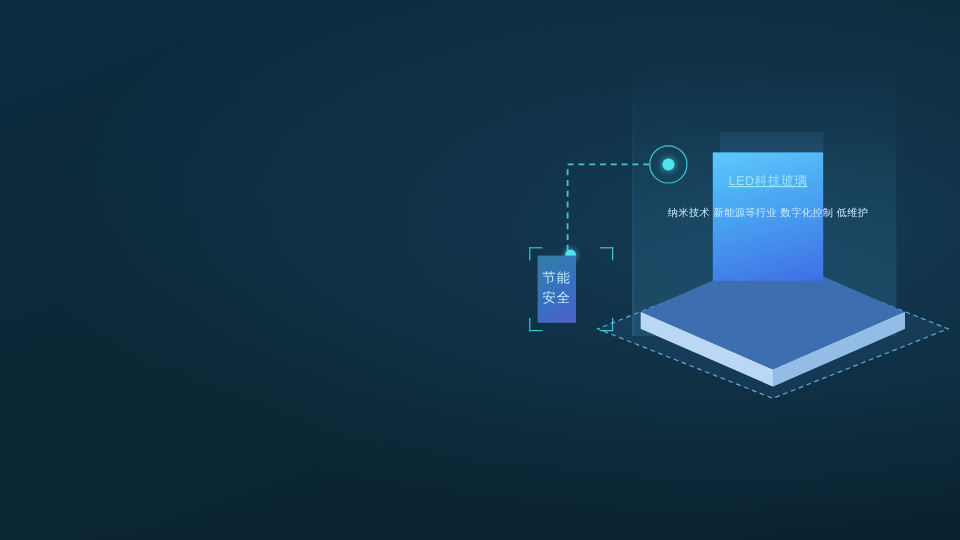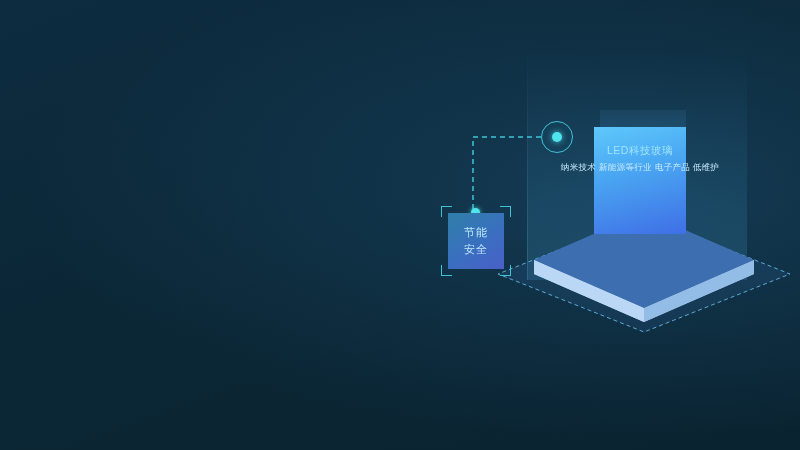--- a/index.html
+++ b/index.html
@@ -75,21 +75,21 @@
     border-radius:50%;
     background:#4fe4ee;
     box-shadow:0 0 6px rgba(79,228,238,0.8);
   }
 
   
   .feature-card-wrap { position:absolute; left:441px; top:206px; width:70px; height:70px; }
   .feature-card {
     position:absolute;
     left:7px; top:7px;
-    width:56px; height:56px;
+    width:32px; height:56px;
     background:linear-gradient(145deg,#2f7fa8 0%, #3a6fc0 55%, #4a5fc8 100%);
     display:flex; flex-direction:column;
     align-items:center; justify-content:center;
     gap:2px;
   }
   .feature-card span {
     color:#bfe9fb;
     font-size:11px;
     line-height:15px;
     letter-spacing:1px;
@@ -127,21 +127,22 @@
     width:92px; height:107px;
     background:linear-gradient(165deg,#5ec8fb 0%, #4aa7f2 40%, #3f6fe6 100%);
     display:flex; flex-direction:column;
     align-items:center;
     padding-top:17px;
   }
   .glass-title {
     color:#9fe4ff;
     font-size:10.5px;
     letter-spacing:0.5px;
-    margin-bottom:4px;
+    margin-bottom:14px;
+    text-decoration:underline;
   }
   .glass-features { display:flex; flex-direction:row; gap:3px; align-items:center; }
   .glass-features span {
     color:#c9ecff;
     font-size:8.5px;
     line-height:11px;
     letter-spacing:0.3px;
     white-space:nowrap;
   }
 </style>
@@ -167,21 +168,21 @@
     </svg>
   </div>
 
   <div class="panel-back"></div>
 
   <div class="glass-panel">
     <div class="glass-title">LED科技玻璃</div>
     <div class="glass-features">
       <span>纳米技术</span>
       <span>新能源等行业</span>
-      <span>电子产品 低维护</span>
+      <span>数字化控制 低维护</span>
     </div>
   </div>
 
   <svg class="connector" xmlns="http://www.w3.org/2000/svg">
     <path d="M541,137 L473,137 L473,212" fill="none" stroke="#3fc4d6" stroke-width="1.5" stroke-dasharray="5 4"></path>
   </svg>
 
   <div class="node-ring"></div>
   <div class="node-dot"></div>
 

